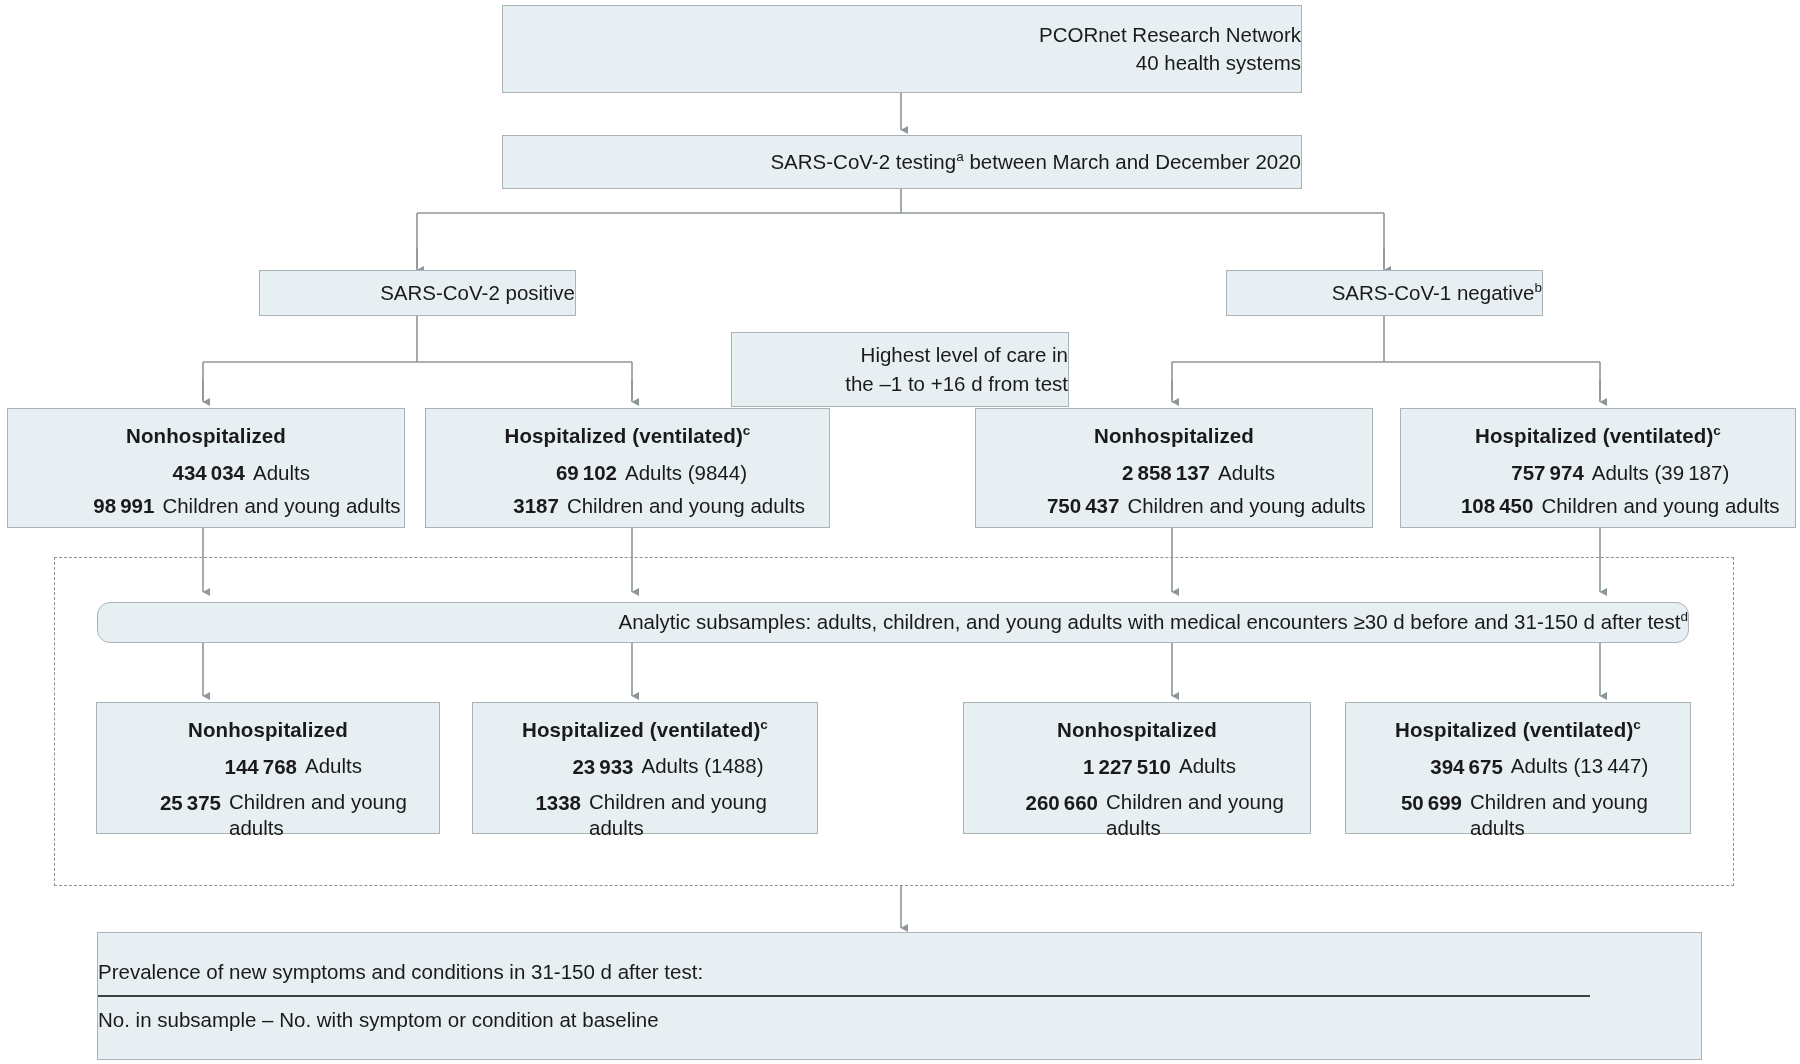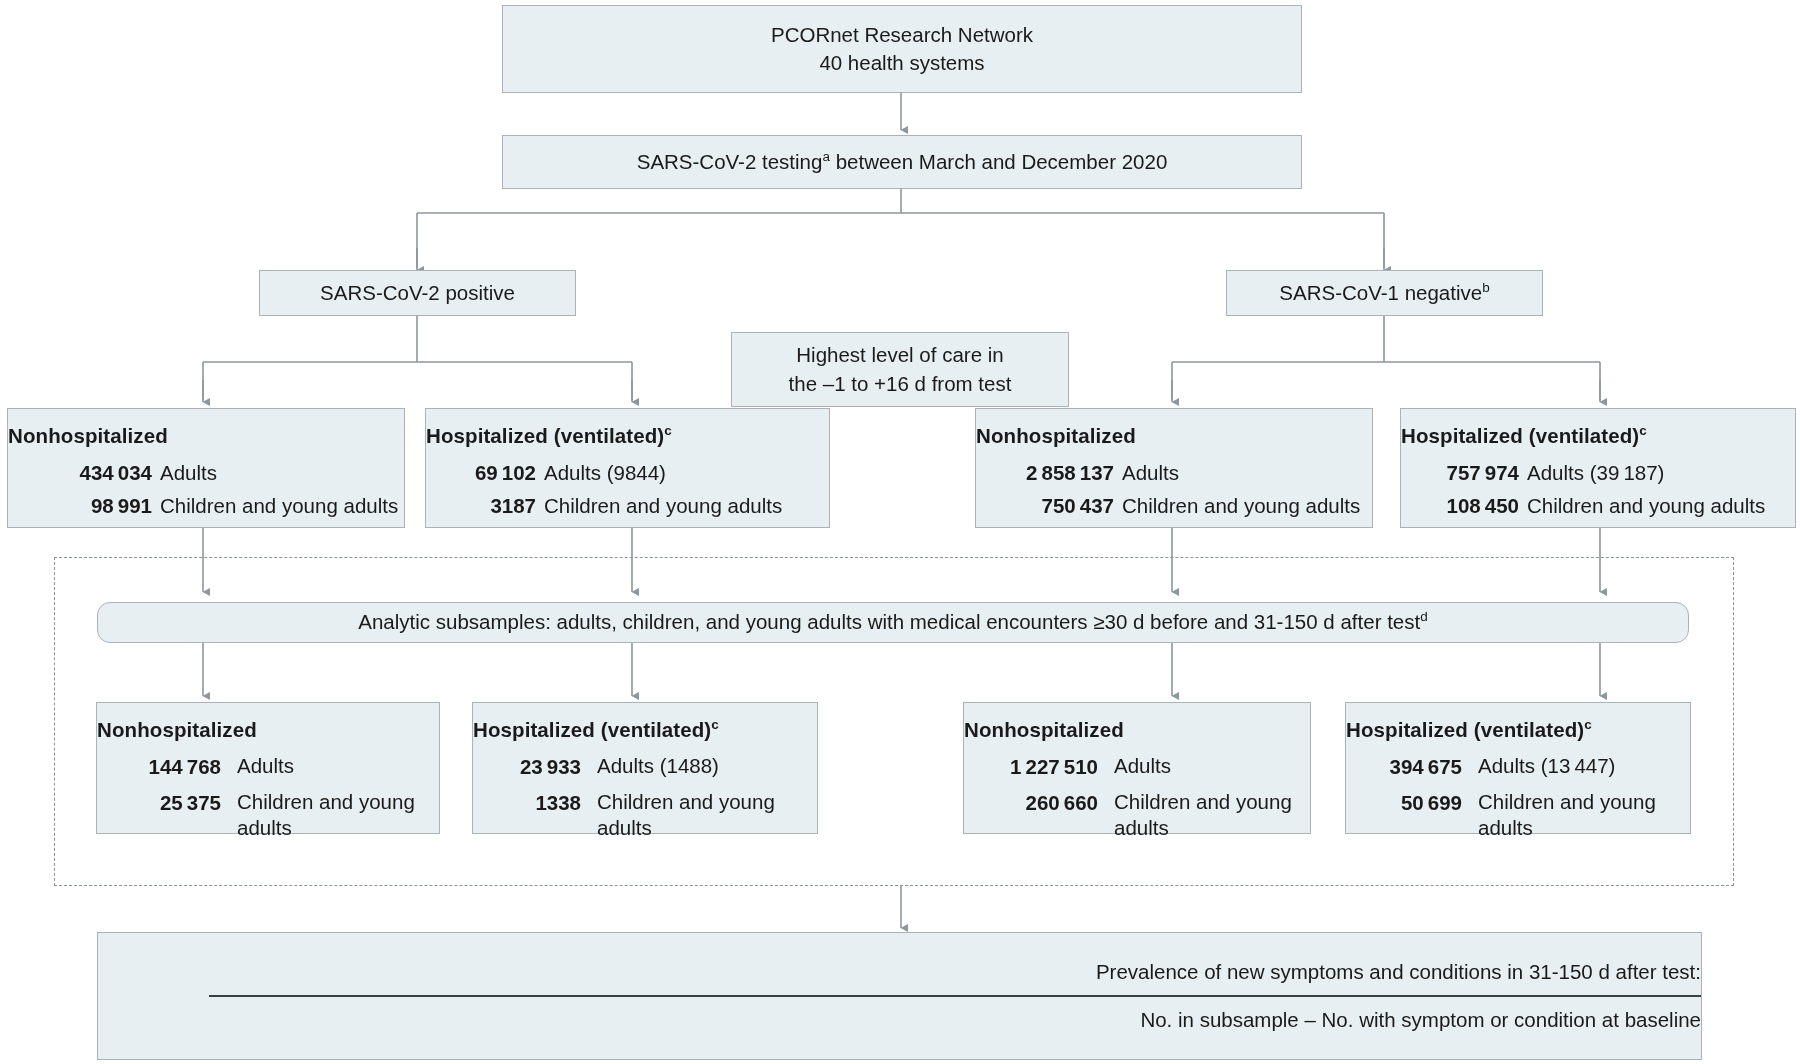--- a/index.html
+++ b/index.html
@@ -18,49 +18,49 @@
     border:1px solid #a9b3b8;
     box-sizing:border-box;
     display:flex;
     flex-direction:column;
     justify-content:center;
     text-align:center;
     font-size:20.5px;
     line-height:1.38;
   }
   .box .ttl{font-weight:700;font-size:20.5px;letter-spacing:.1px;}
-  .box .ln{font-size:20.5px;}
+  .box .ln{font-size:20.5px;text-align:right;}
 
   
   .plain{font-weight:400;}
 
   
-  .dbox{align-items:flex-start;justify-content:flex-start;}
+  .dbox{align-items:center;justify-content:flex-start;}
   .dbox .ttl{margin-top:13px;margin-bottom:9px;text-align:center;}
   .drow{display:flex;align-items:flex-start;margin:0 0 4px 0;padding:0 1px 0 12px;}
   .drow .num{font-weight:700;text-align:right;white-space:nowrap;flex:0 0 auto;}
   .drow .lbl{font-weight:400;text-align:left;padding-left:8px;}
 
   
-  .dbox.wrap .drow{margin-bottom:7px;gap:8px;}
+  .dbox.wrap .drow{margin-bottom:7px;}
   .dbox.wrap .drow .lbl{line-height:1.3;}
 
   
   #wires{position:absolute;left:0;top:0;width:1800px;height:1064px;pointer-events:none;}
 
   
   .dashframe{
     position:absolute;
     border:1.6px dashed #8a9398;
     box-sizing:border-box;
     background:transparent;
   }
 
   
-  .formula{align-items:flex-end;justify-content:center;}
+  .formula{align-items:flex-start;justify-content:center;}
   .formula .fl{font-weight:400;font-size:20.5px;}
   .fline{height:2px;background:#3a3f42;width:1492px;margin:9px 0 9px 0;}
 
   sup{font-size:.66em;vertical-align:super;line-height:0;font-weight:inherit;}
 </style>
 </head>
 <body>
 
 <div id="stage">
 

